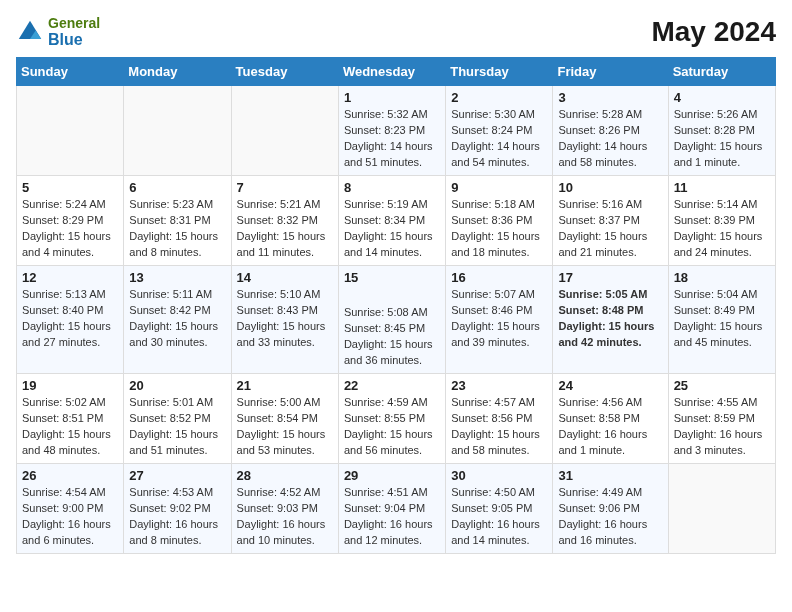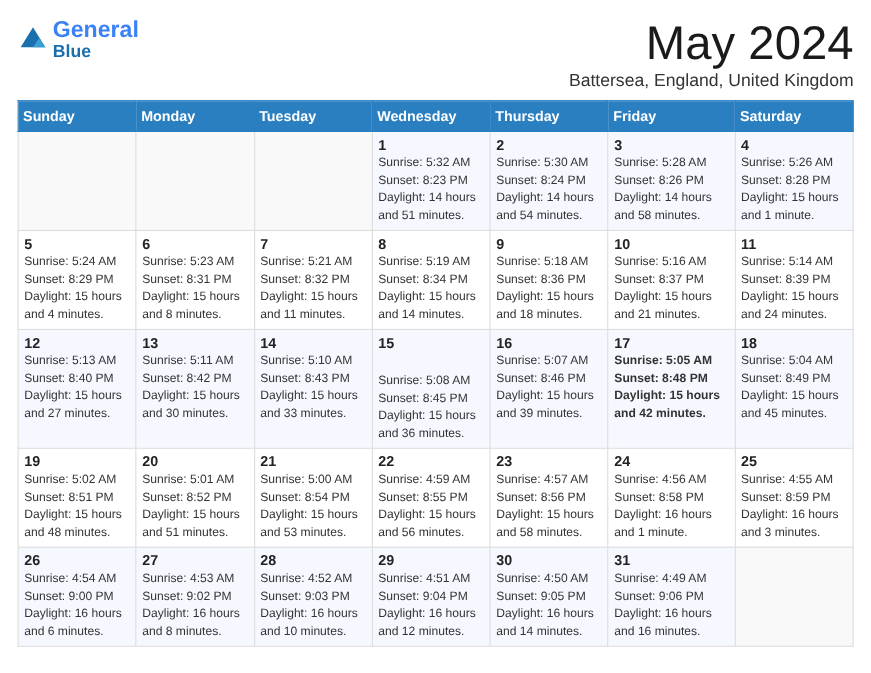--- a/index.html
+++ b/index.html
@@ -20,39 +20,39 @@
       display: flex;
       align-items: center;
       gap: 4px;
     }
     .logo-text {
       display: flex;
       flex-direction: column;
       line-height: 1.1;
     }
     .logo-general {
-      font-size: 21px;
-      font-weight: bold;
-      color: #3b82f6;
+      font-size: 14px;
+      font-weight: bold;
+      color: #4d7c0f;
     }
     .logo-blue {
       font-size: 16px;
       font-weight: bold;
       color: #1a6faf;
     }
     .logo-icon {
       width: 28px;
       height: 28px;
     }
     .title-area {
       text-align: right;
     }
     .main-title {
-      font-size: 43px;
-      font-weight: normal;
+      font-size: 28px;
+      font-weight: bold;
       color: #1a1a1a;
     }
     .subtitle {
       font-size: 16px;
       color: #333;
     }
     table {
       width: 100%;
       border-collapse: collapse;
       font-size: 11px;
@@ -109,21 +109,20 @@
       <polygon points="20,4 36,30 4,30" fill="#1a6faf"></polygon>
       <polygon points="28,18 36,30 20,30" fill="#3a9fd5"></polygon>
     </svg>
     <div class="logo-text">
       <span class="logo-general">General</span>
       <span class="logo-blue">Blue</span>
     </div>
   </div>
   <div class="title-area">
     <div class="main-title">May 2024</div>
-    <div class="subtitle">Battersea, England, United Kingdom</div>
   </div>
 </div>
 
 <table>
   <thead>
     <tr>
     <th>Sunday</th>
         <th>Monday</th>
         <th>Tuesday</th>
         <th>Wednesday</th>

